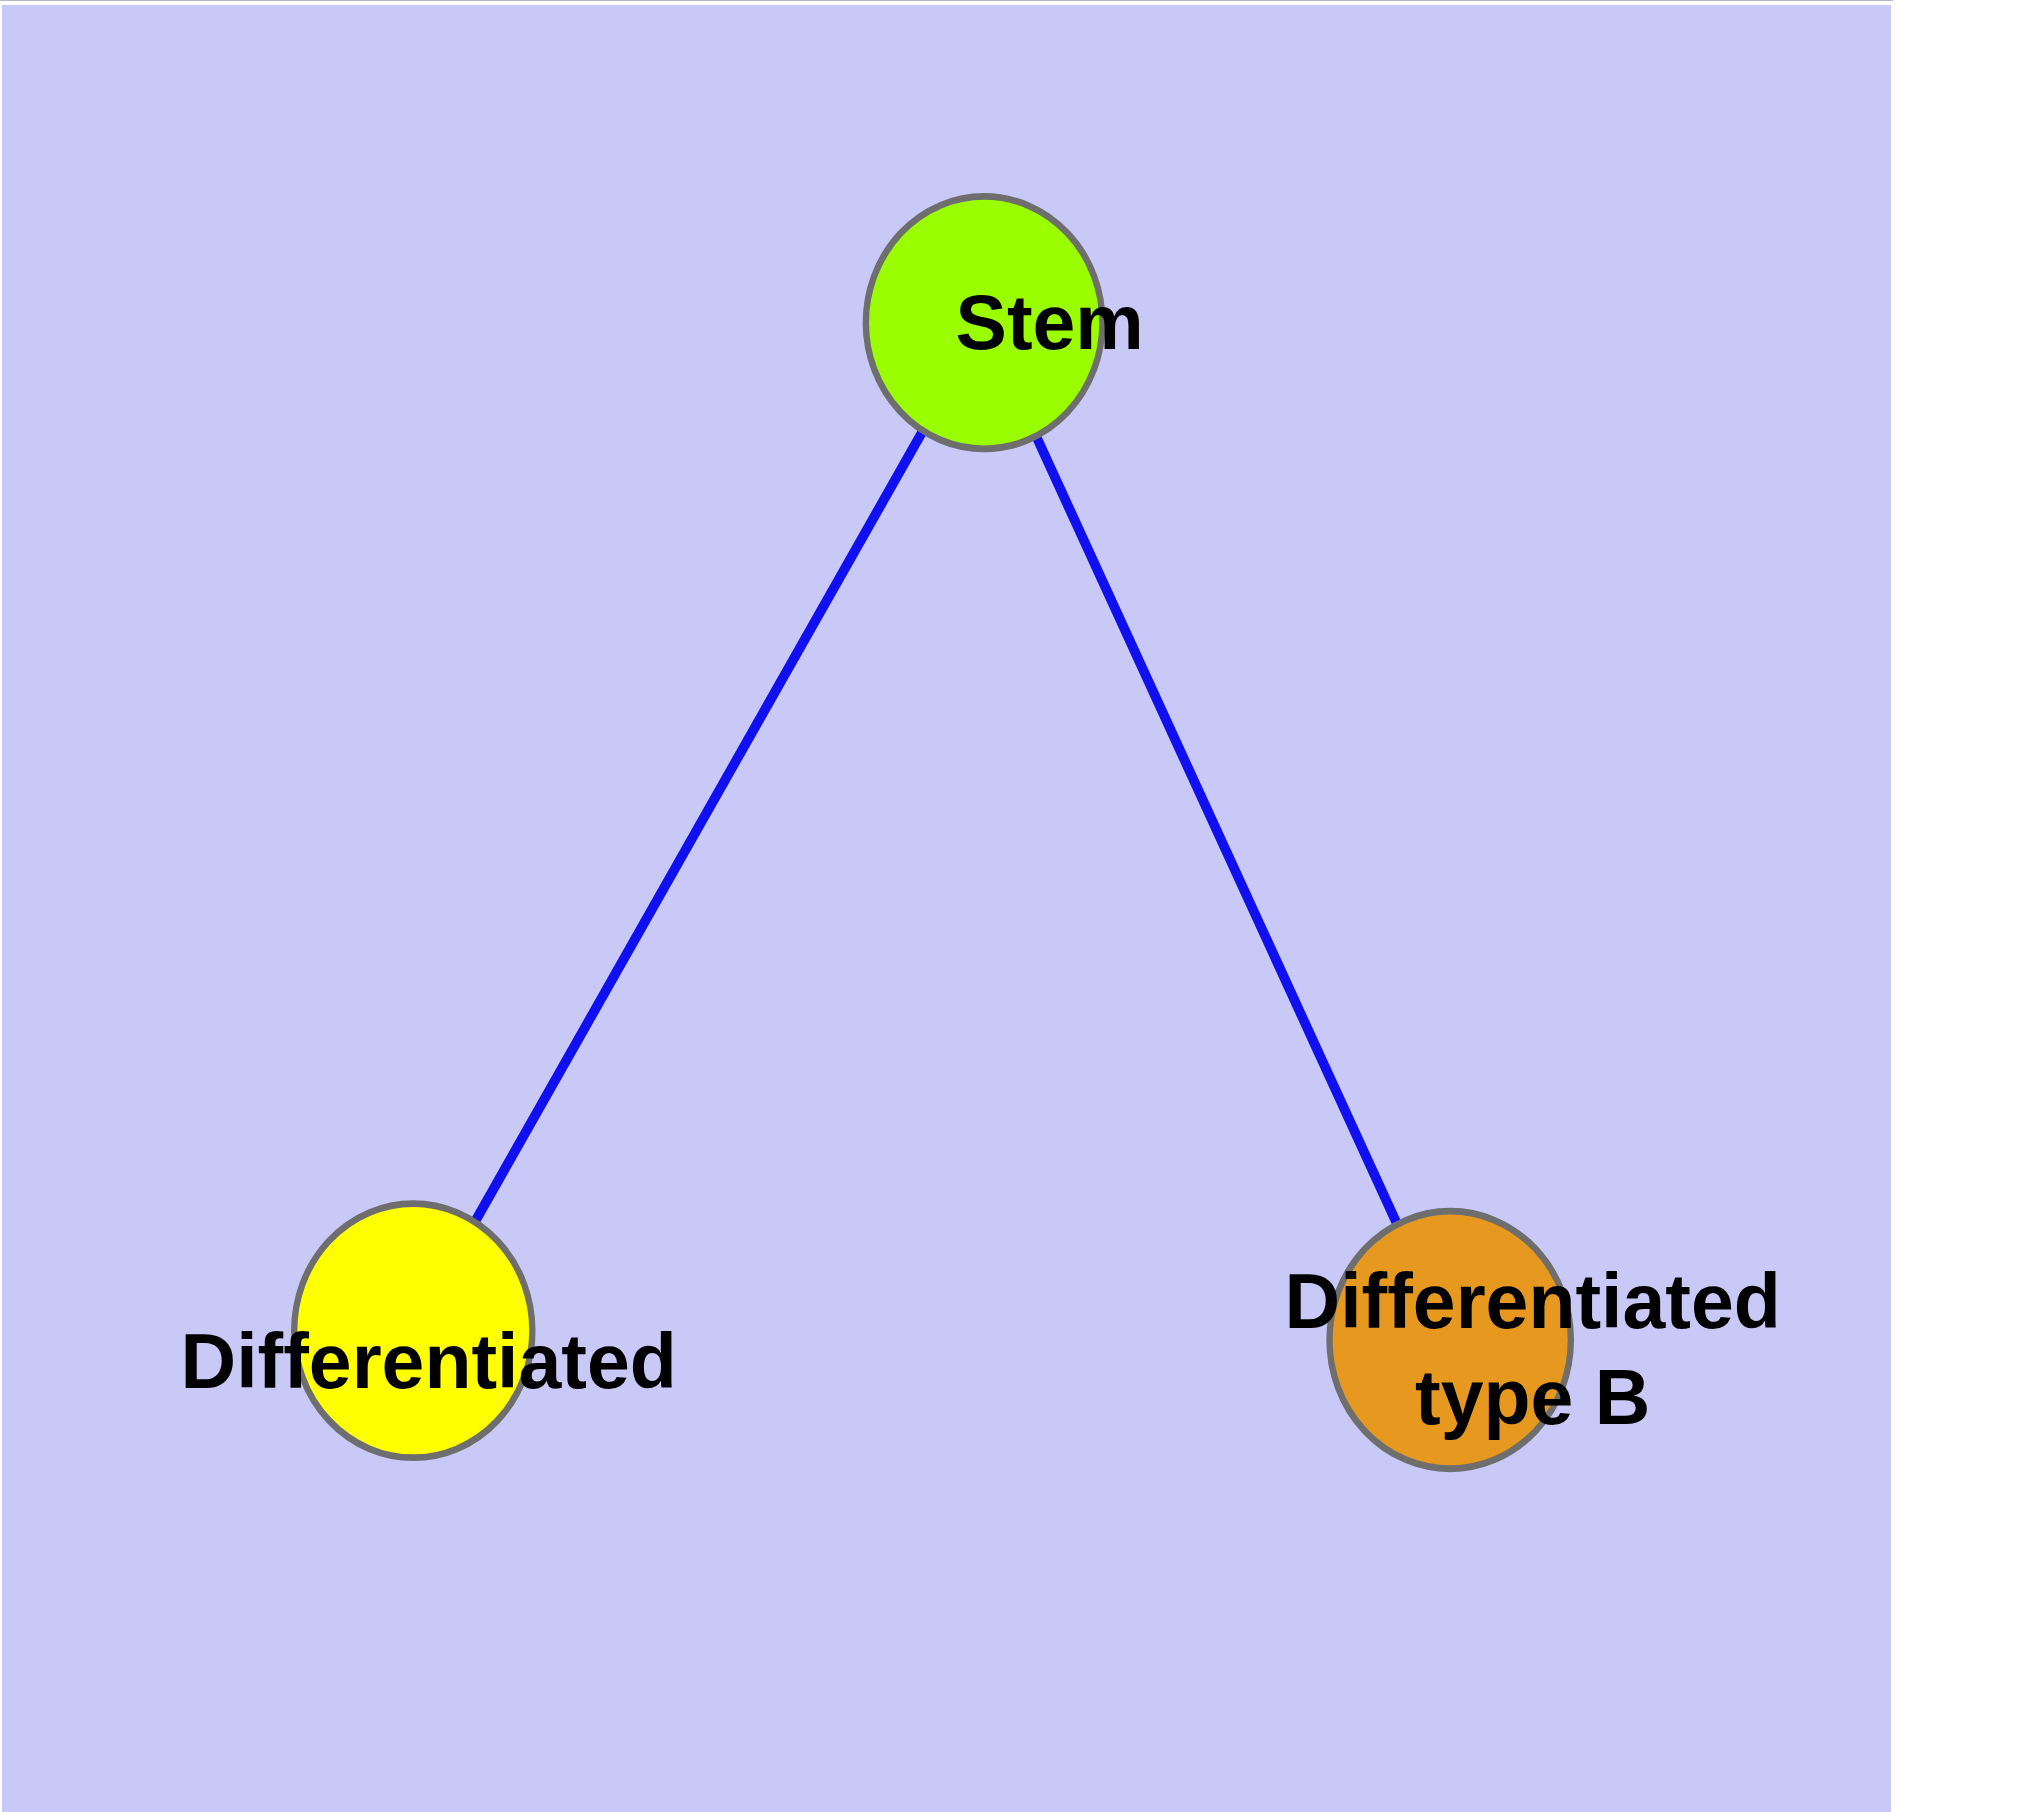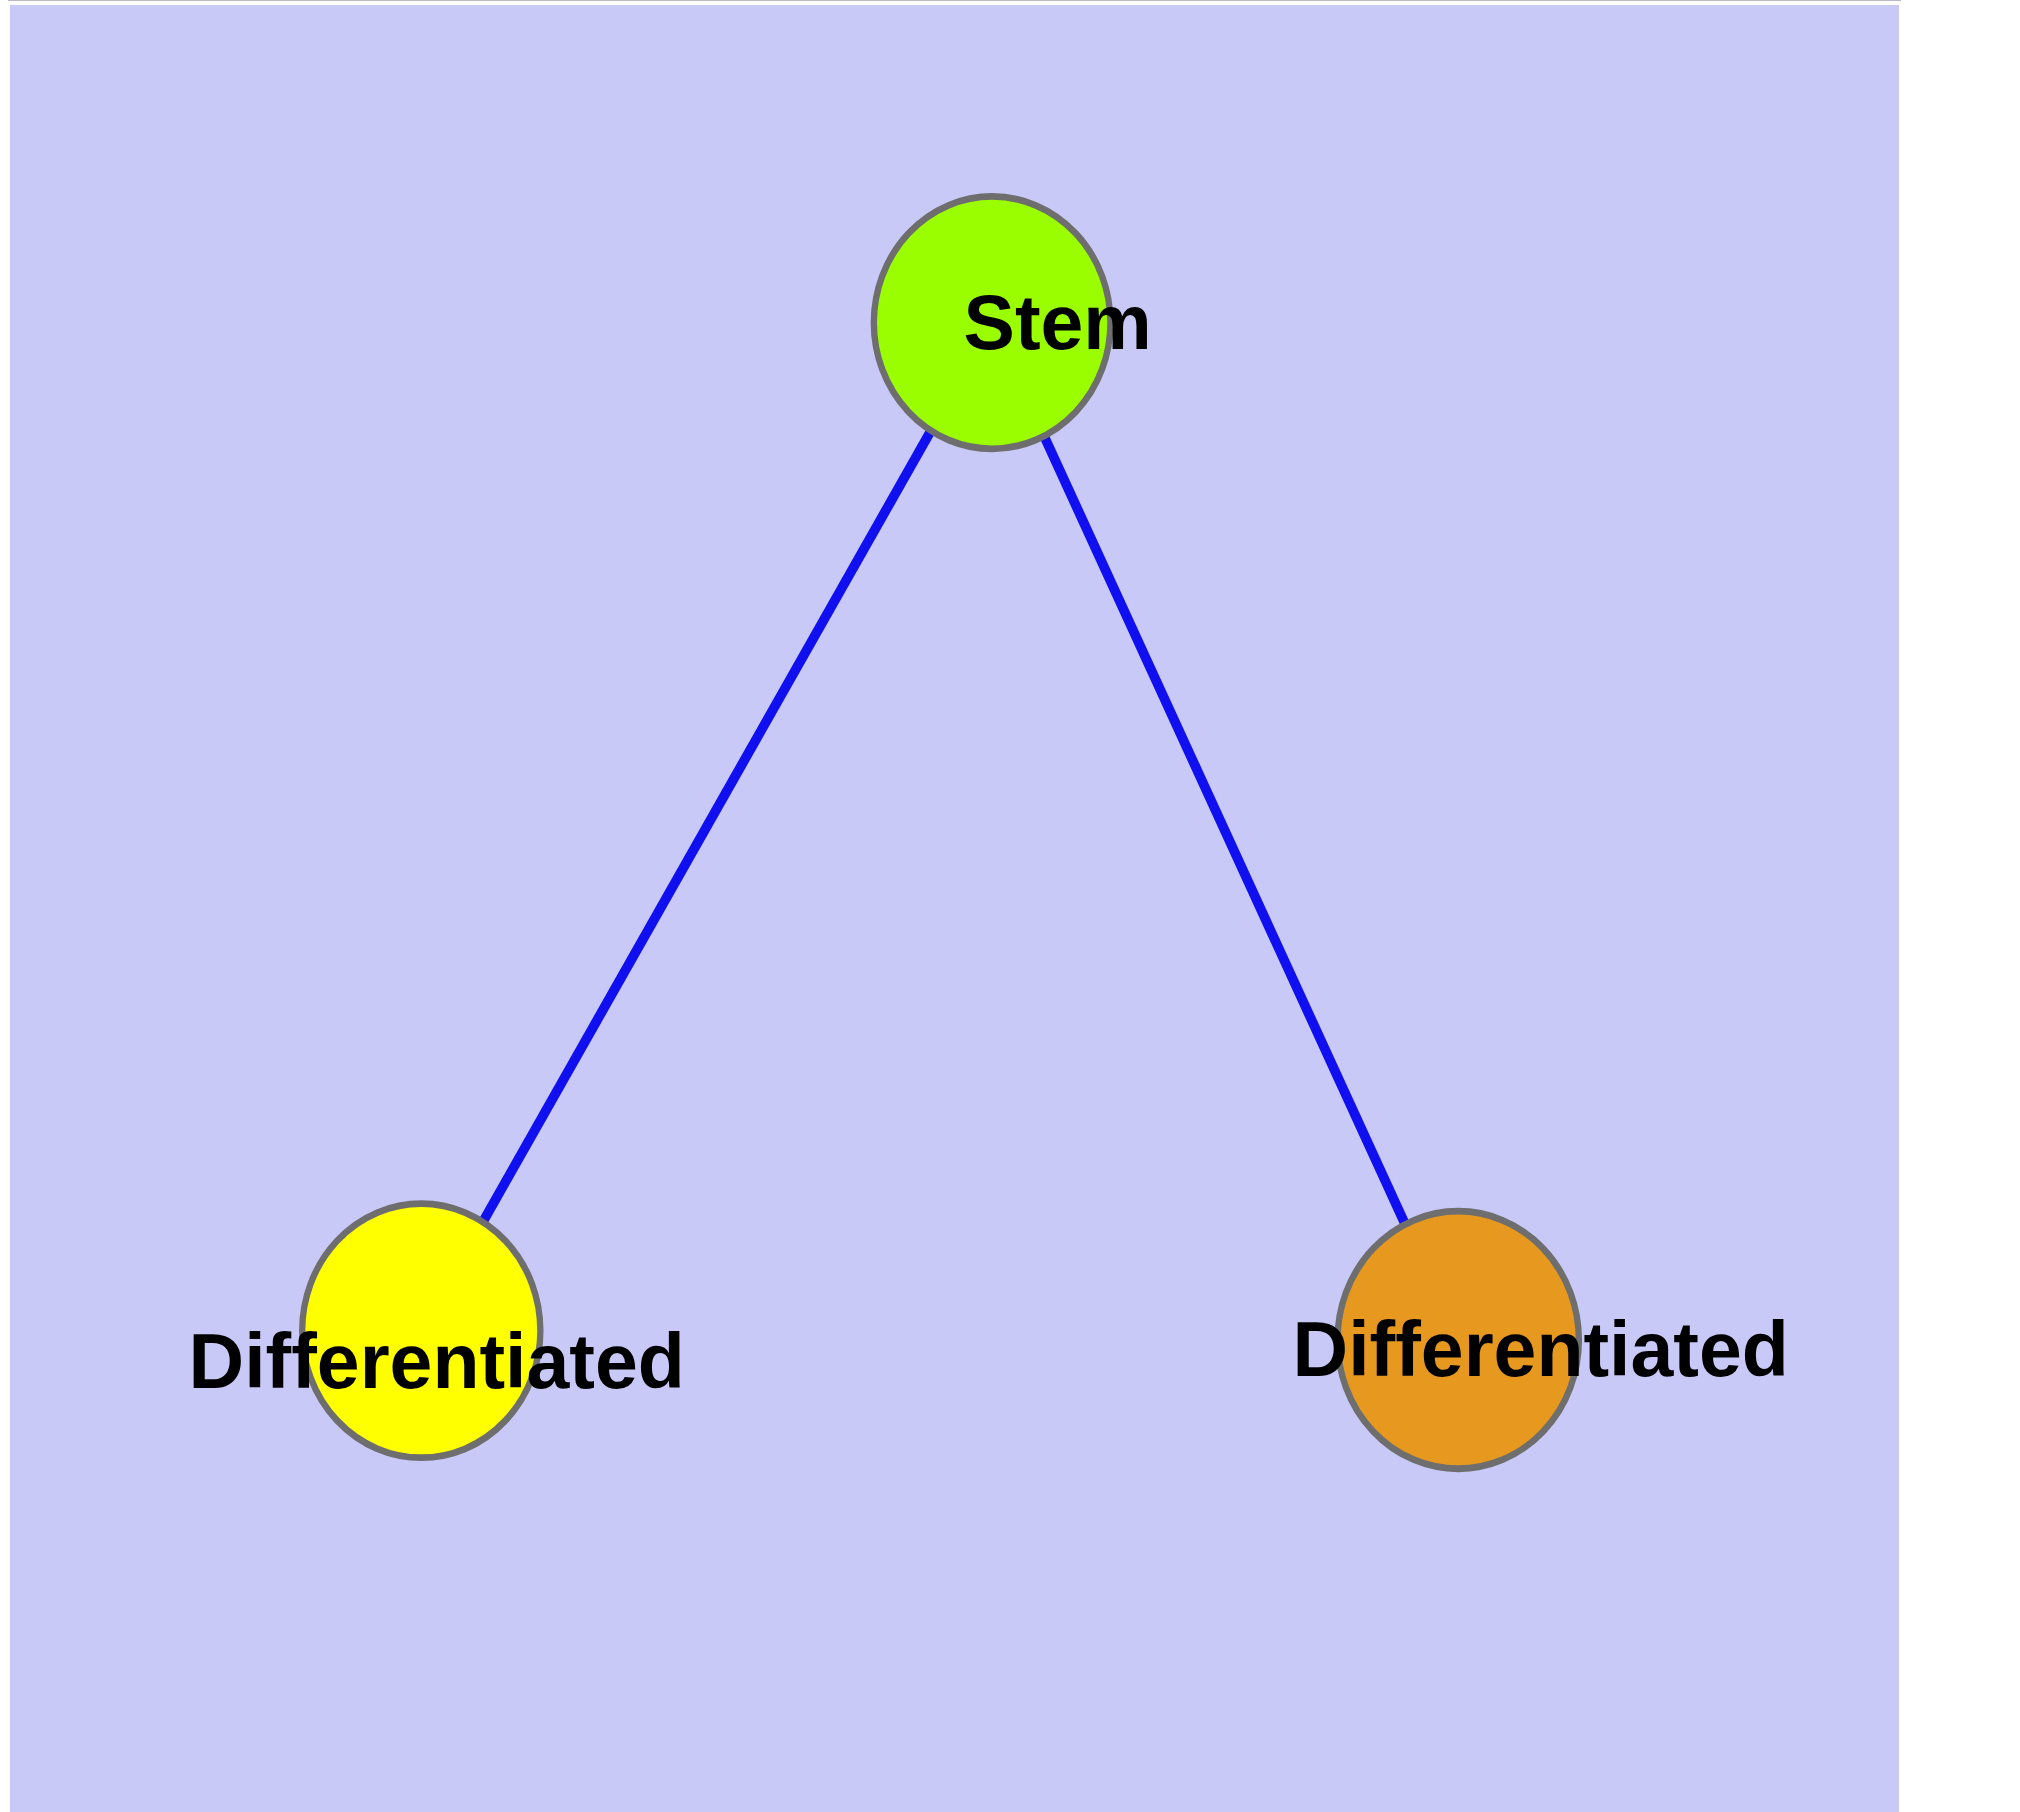--- a/index.html
+++ b/index.html
@@ -9,21 +9,20 @@
     font-family: "Liberation Sans", "DejaVu Sans", sans-serif;
   }
   .page {
     position: relative;
     width: 1893px;
     height: 1812px;
     background: #ffffff;
     border-top: 1.7px solid #b9b9c6;
     box-sizing: border-box;
     overflow: hidden;
-    margin-left: 8px;
   }
   .plot-canvas {
     position: absolute;
     top: 4.2px;
     left: 1.7px;
     right: 1.7px;
     bottom: 0;
     background: #c9c9f8;
   }
   .graph-svg {
@@ -79,17 +78,18 @@
     <div class="node-label" style="left:1048px; top:317px;">
       <span class="label-line">Stem</span>
     </div>
 
     <div class="node-label" style="left:427px; top:1356px;">
       <span class="label-line">Differentiated</span>
     </div>
 
     <div class="node-label" style="left:1531px; top:1344px;">
       <span class="label-line">Differentiated</span>
+      <span class="label-line">type B</span>
     </div>
 
   </div>
 </div>
 
 
 </body></html>

